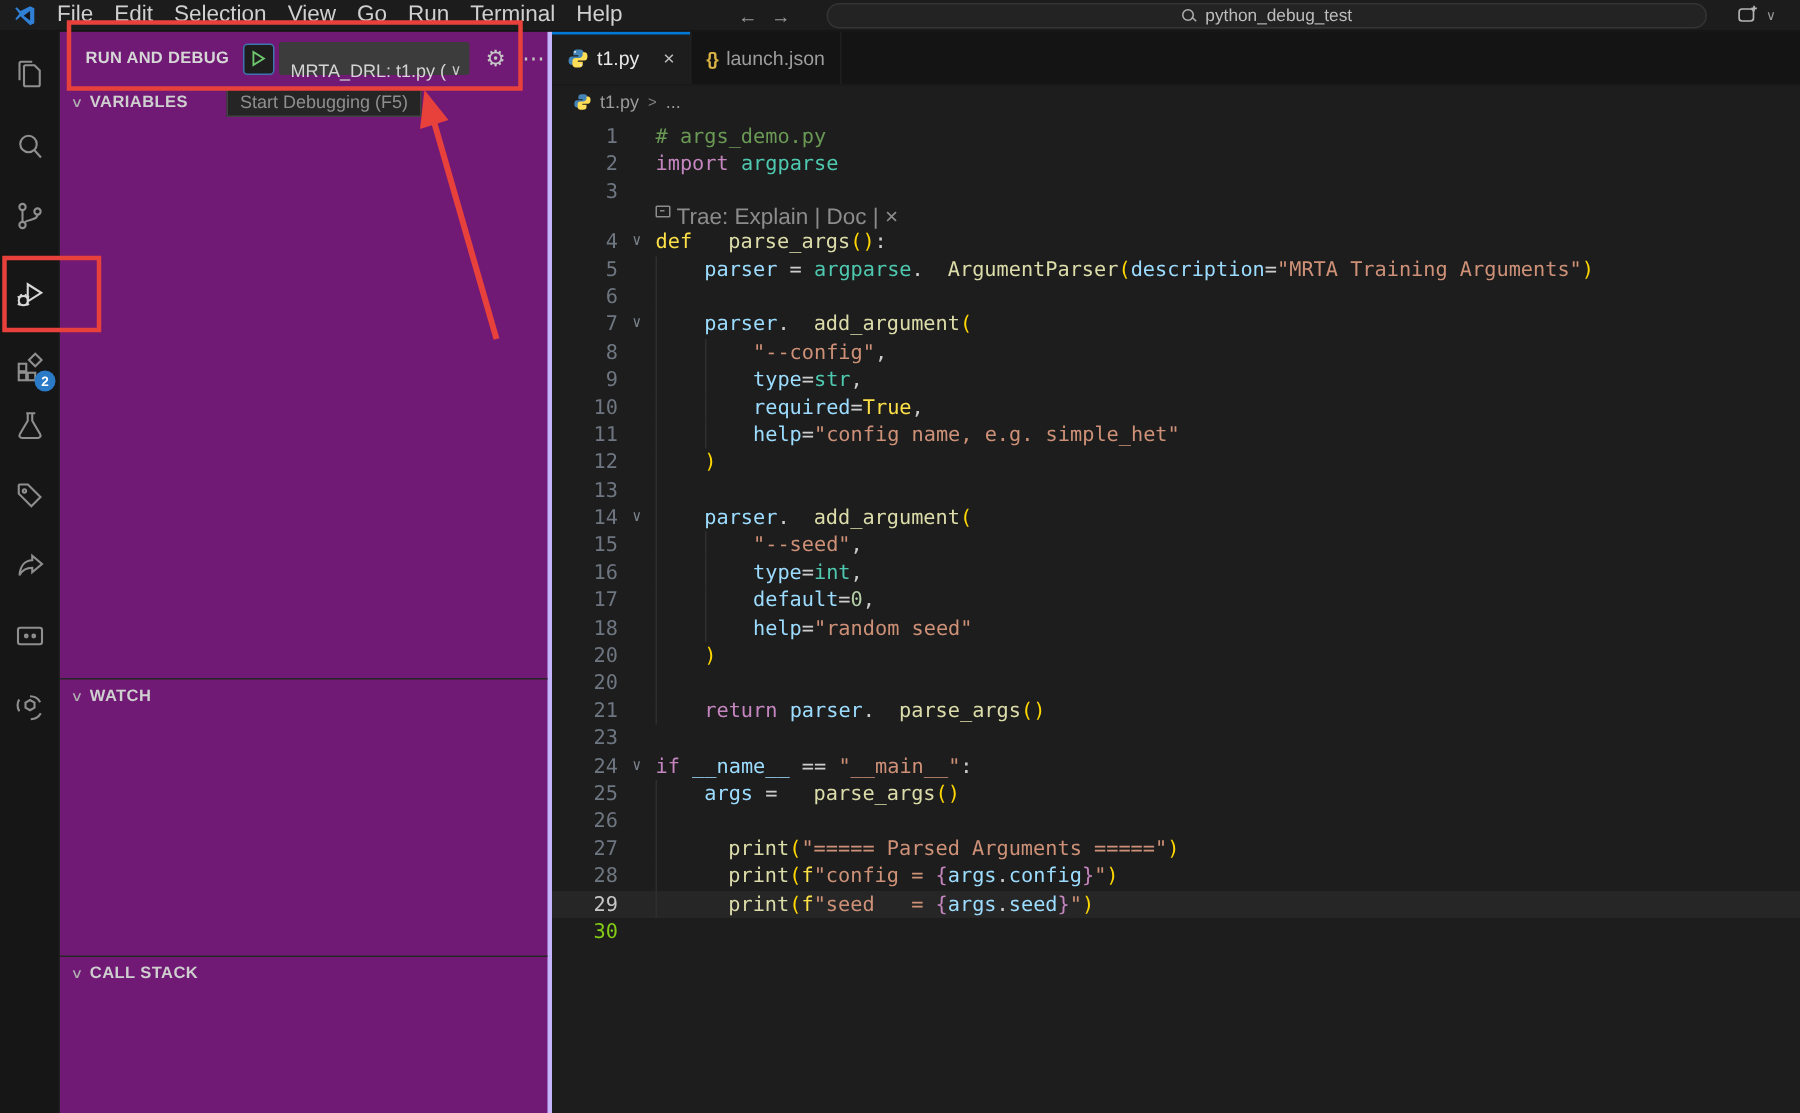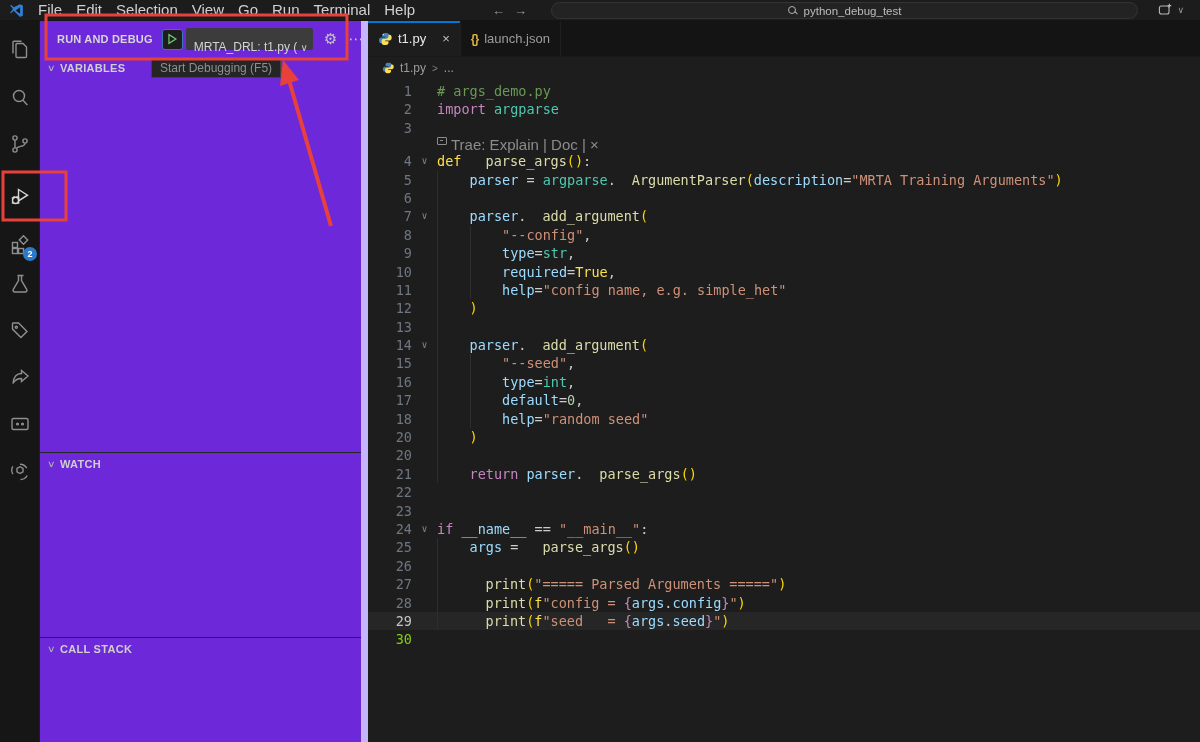--- a/index.html
+++ b/index.html
@@ -27,21 +27,21 @@
   
   .main { display:flex; height:721px; }
   .activitybar { position:relative; width:40px; background:#161616; border-right:1px solid #1f1f1f; flex:none; }
   .act-item { position:absolute; left:7px; width:26px; height:26px; display:flex; align-items:center; justify-content:center; }
   .act-item svg { stroke:#8f8f8f; fill:none; stroke-width:1.4; width:24px; height:24px; }
   .act-item.active svg { stroke:#d8d8d8; }
   .badge { position:absolute; right:-4px; bottom:-4px; min-width:14px; height:14px; border-radius:8px;
     background:#2a7ac7; color:#fff; font-size:9px; font-weight:bold; display:flex; align-items:center;
     justify-content:center; padding:0 3px; }
 
-  .sidebar { width:328px; background:#6d28d9; flex:none; display:flex; flex-direction:column; border-right:7px solid #c4b5fd; }
+  .sidebar { width:328px; background:#701a75; flex:none; display:flex; flex-direction:column; border-right:3px solid #c4b5fd; }
   .debug-toolbar { height:36px; display:flex; align-items:center; padding-left:17px; flex:none; }
   .rad-title { font-size:11px; font-weight:bold; color:#d6d6d6; letter-spacing:.2px; margin-right:9px; white-space:nowrap; }
   .play-btn { width:21px; height:21px; border:1px solid #3d75b0; border-radius:3px; background:#1e1e1e;
     display:flex; align-items:center; justify-content:center; flex:none; }
   .play-btn svg { width:14px; height:14px; stroke:#6ec86e; fill:none; stroke-width:1.4; }
   .cfg-select { margin-left:3px; width:127px; height:22px; background:#3c3c3c; border-radius:2px; display:flex;
     align-items:center; padding:16px 5px 0 8px; font-size:12px; color:#d4d4d4; flex:none; }
   .cfg-select .lbl { flex:1; white-space:nowrap; overflow:hidden; }
   .cfg-select .chev { font-size:10px; color:#c8c8c8; margin-left:2px; }
   .gear { margin-left:11px; font-size:15px; color:#c5c5c5; }
@@ -285,21 +285,20 @@
           <div class="code-row"><span class="gut-num">12</span><span class="gut-fold"></span><span class="code-text"><span class="tk-i"></span><span class="tk-g">)</span></span></div>
           <div class="code-row"><span class="gut-num">13</span><span class="gut-fold"></span><span class="code-text"><span class="tk-i"></span></span></div>
           <div class="code-row"><span class="gut-num">14</span><span class="gut-fold">∨</span><span class="code-text"><span class="tk-i"></span><span class="tk-v">parser</span><span class="tk-p">.</span><span class="tk-f">add_argument</span><span class="tk-g">(</span></span></div>
           <div class="code-row"><span class="gut-num">15</span><span class="gut-fold"></span><span class="code-text"><span class="tk-i"></span><span class="tk-i"></span><span class="tk-s">"--seed"</span><span class="tk-p">,</span></span></div>
           <div class="code-row"><span class="gut-num">16</span><span class="gut-fold"></span><span class="code-text"><span class="tk-i"></span><span class="tk-i"></span><span class="tk-v">type</span><span class="tk-p">=</span><span class="tk-t">int</span><span class="tk-p">,</span></span></div>
           <div class="code-row"><span class="gut-num">17</span><span class="gut-fold"></span><span class="code-text"><span class="tk-i"></span><span class="tk-i"></span><span class="tk-v">default</span><span class="tk-p">=</span><span class="tk-n">0</span><span class="tk-p">,</span></span></div>
           <div class="code-row"><span class="gut-num">18</span><span class="gut-fold"></span><span class="code-text"><span class="tk-i"></span><span class="tk-i"></span><span class="tk-v">help</span><span class="tk-p">=</span><span class="tk-s">"random seed"</span></span></div>
           <div class="code-row"><span class="gut-num">20</span><span class="gut-fold"></span><span class="code-text"><span class="tk-i"></span><span class="tk-g">)</span></span></div>
           <div class="code-row"><span class="gut-num">20</span><span class="gut-fold"></span><span class="code-text"><span class="tk-i"></span></span></div>
           <div class="code-row"><span class="gut-num">21</span><span class="gut-fold"></span><span class="code-text"><span class="tk-i"></span><span class="tk-k">return</span><span class="tk-p"> </span><span class="tk-v">parser</span><span class="tk-p">.</span><span class="tk-f">parse_args</span><span class="tk-g">()</span></span></div>
-          <div class="code-row"><span class="gut-num">22</span><span class="gut-fold"></span><span class="code-text"></span></div>
           <div class="code-row"><span class="gut-num">23</span><span class="gut-fold"></span><span class="code-text"></span></div>
           <div class="code-row"><span class="gut-num">24</span><span class="gut-fold">∨</span><span class="code-text"><span class="tk-k">if</span><span class="tk-p"> </span><span class="tk-v">__name__</span><span class="tk-p"> == </span><span class="tk-s">"__main__"</span><span class="tk-p">:</span></span></div>
           <div class="code-row"><span class="gut-num">25</span><span class="gut-fold"></span><span class="code-text"><span class="tk-i"></span><span class="tk-v">args</span><span class="tk-p"> = </span><span class="tk-f">parse_args</span><span class="tk-g">()</span></span></div>
           <div class="code-row"><span class="gut-num">26</span><span class="gut-fold"></span><span class="code-text"><span class="tk-i"></span></span></div>
           <div class="code-row"><span class="gut-num">27</span><span class="gut-fold"></span><span class="code-text"><span class="tk-i"></span><span class="tk-f">print</span><span class="tk-g">(</span><span class="tk-s">"===== Parsed Arguments ====="</span><span class="tk-g">)</span></span></div>
           <div class="code-row"><span class="gut-num">28</span><span class="gut-fold"></span><span class="code-text"><span class="tk-i"></span><span class="tk-f">print</span><span class="tk-g">(</span><span class="tk-d">f</span><span class="tk-s">"config = </span><span class="tk-b">{</span><span class="tk-v">args</span><span class="tk-p">.</span><span class="tk-v">config</span><span class="tk-b">}</span><span class="tk-s">"</span><span class="tk-g">)</span></span></div>
           <div class="code-row cur"><span class="gut-num">29</span><span class="gut-fold"></span><span class="code-text"><span class="tk-i"></span><span class="tk-f">print</span><span class="tk-g">(</span><span class="tk-d">f</span><span class="tk-s">"seed   = </span><span class="tk-b">{</span><span class="tk-v">args</span><span class="tk-p">.</span><span class="tk-v">seed</span><span class="tk-b">}</span><span class="tk-s">"</span><span class="tk-g">)</span></span></div>
           <div class="code-row"><span class="gut-num dim">30</span><span class="gut-fold"></span><span class="code-text"></span></div>
         </div>
     </div>

